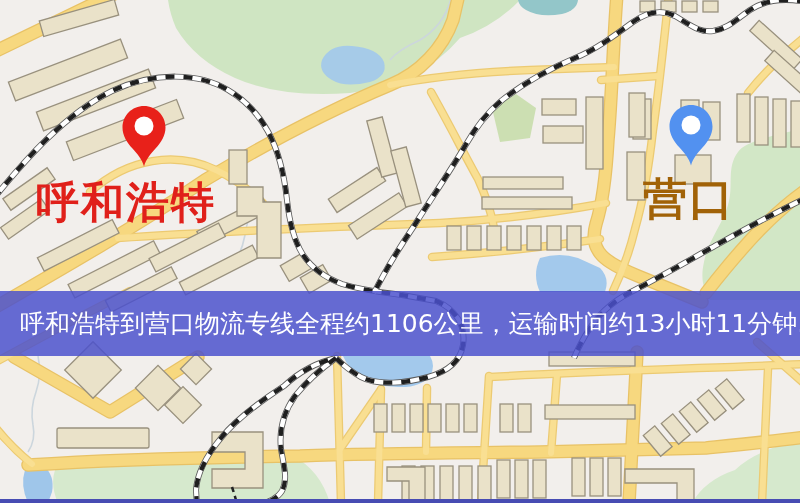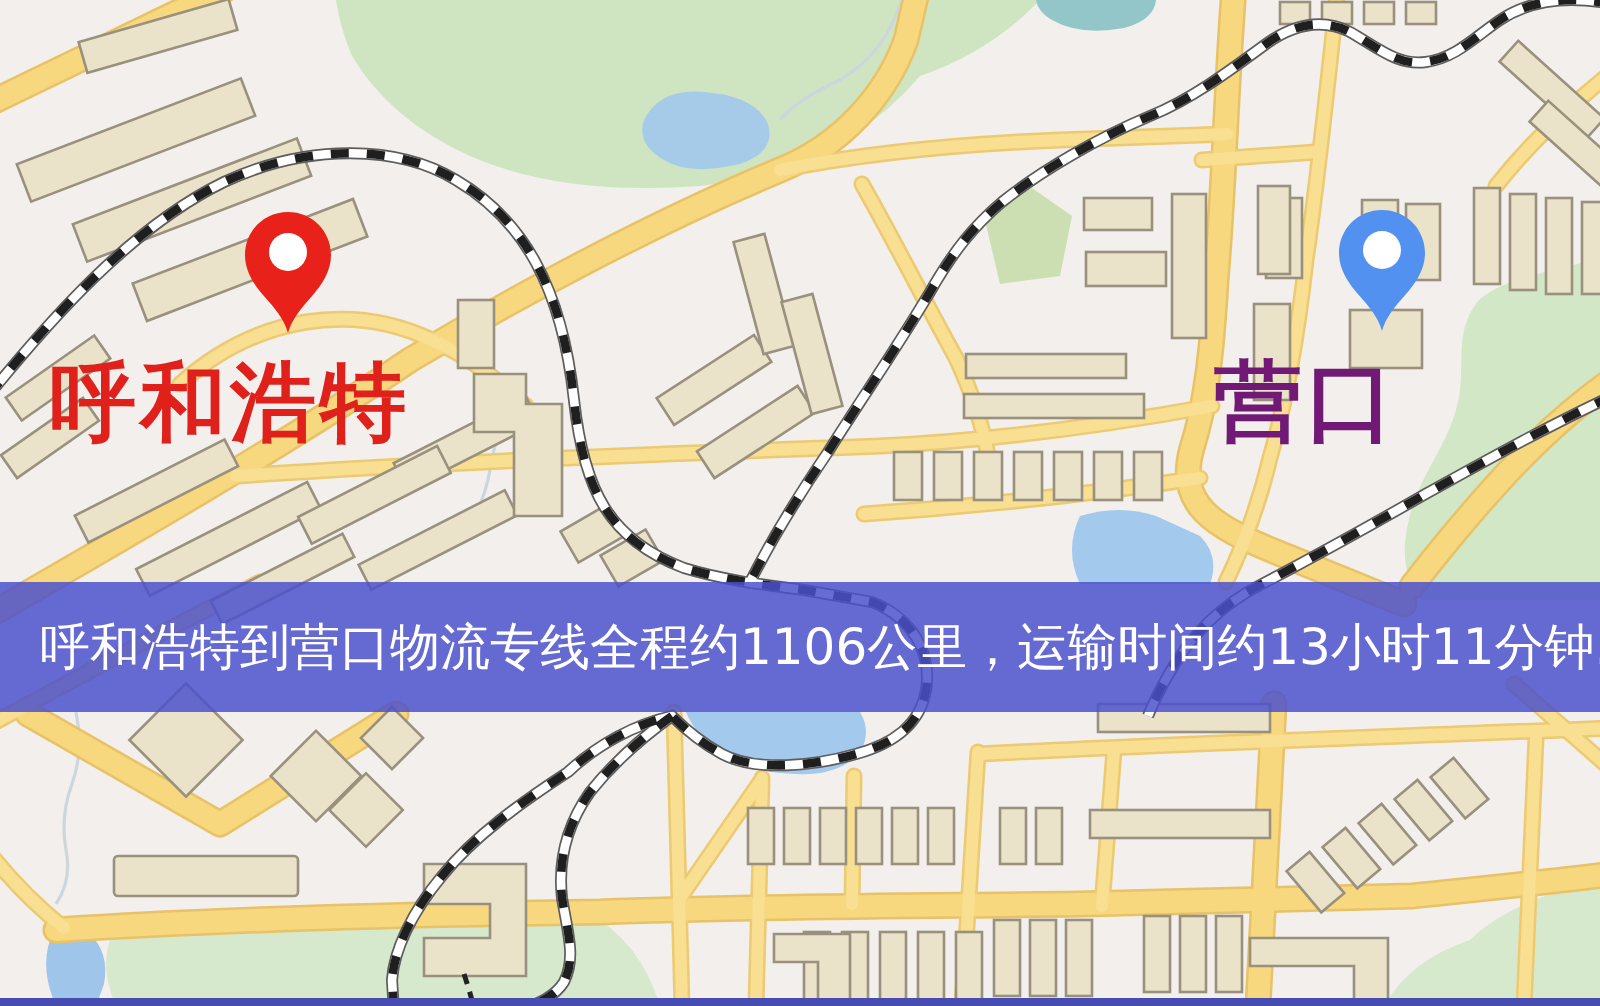--- a/index.html
+++ b/index.html
@@ -22,22 +22,22 @@
   .stream{fill:none;stroke:#ccd6dd;stroke-width:1.6;}
 
   .banner{position:absolute;left:0;top:291px;width:800px;height:65px;
           background:rgba(74,80,205,0.84);display:flex;align-items:center;
           z-index:5;}
   .banner span{color:#ffffff;font-size:25px;font-weight:500;letter-spacing:0px;
           padding-left:20px;white-space:nowrap;}
 
   .city-label{position:absolute;font-weight:700;z-index:6;line-height:1;
           letter-spacing:2px;}
-  .origin-label{left:25px;top:181px;font-size:43px;color:#e0201a;}
-  .dest-label{left:607px;top:180px;font-size:44px;color:#701a75;}
+  .origin-label{left:36px;top:181px;font-size:43px;color:#e0201a;}
+  .dest-label{left:643px;top:180px;font-size:44px;color:#a16207;font-family:Liberation Mono, monospace;}
 
   .pin{position:absolute;width:46px;height:63px;z-index:6;}
   .pin svg{display:block;width:100%;height:100%;}
   .origin-pin{left:121px;top:105px;}
   .dest-pin{left:668px;top:104px;}
 
   .bottom-strip{position:absolute;left:0;top:499px;width:800px;height:4px;
           background:#474cb3;z-index:7;}
 </style>
 </head>

